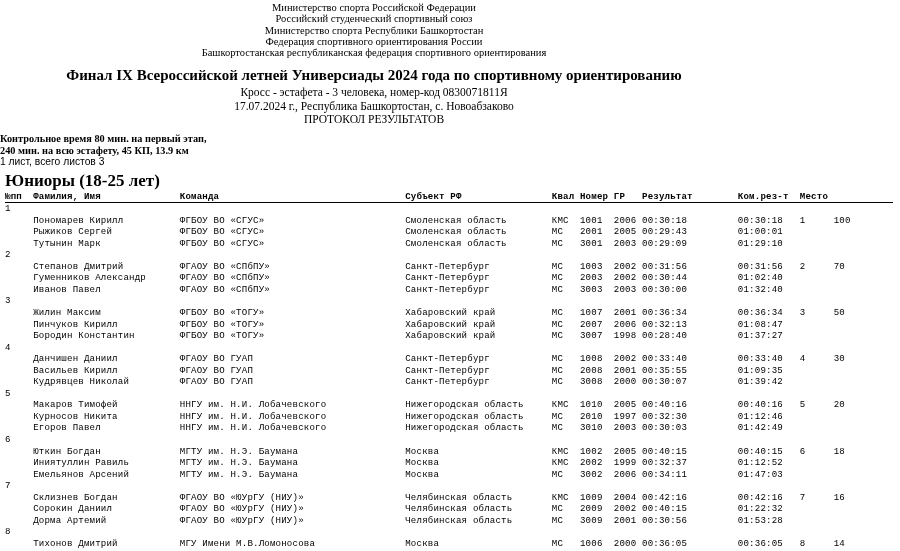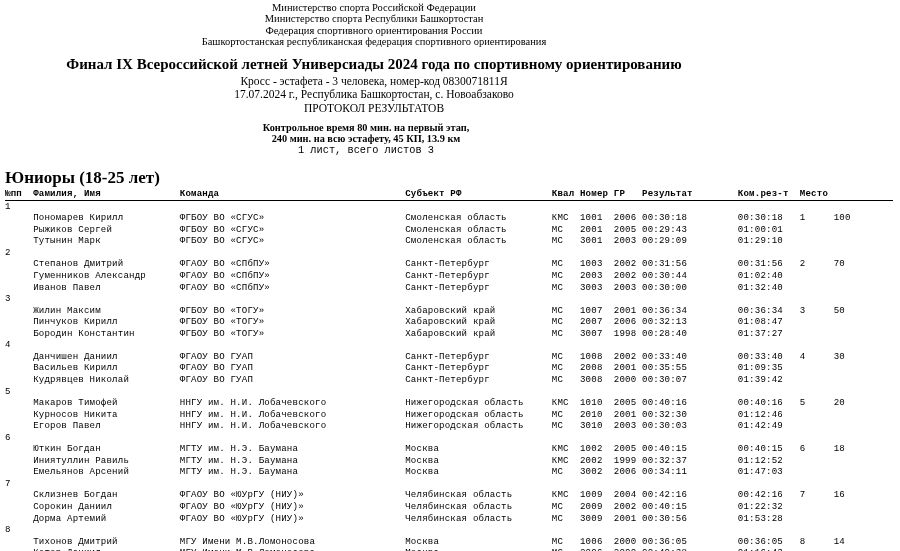--- a/index.html
+++ b/index.html
@@ -44,46 +44,46 @@
   .sub-line {
     text-align: center;
     font-family: "Liberation Serif", serif;
     font-size: 11.5px;
     line-height: 13.2px;
     white-space: nowrap;
   }
 
   
   .ctrl-block {
-    text-align: center;
+    text-align: left;
     padding-right: 16px;
     margin-top: 7px;
   }
   .ctrl-line {
     font-family: "Liberation Serif", serif;
     font-weight: bold;
     font-size: 10.3px;
     line-height: 11.4px;
     white-space: nowrap;
   }
   .sheet-line {
-    font-family: Liberation Mono, monospace;
+    font-family: Liberation Sans, sans-serif;
     font-weight: normal;
     font-size: 10.3px;
     line-height: 11.6px;
     white-space: nowrap;
   }
 
   
   .category {
     font-family: "Liberation Serif", serif;
     font-weight: bold;
     font-size: 17px;
     line-height: 19px;
-    margin-top: 12px;
+    margin-top: 3px;
     padding-left: 5px;
     white-space: nowrap;
   }
 
   
   .table-wrap {
     position: relative;
     margin-top: 1px;
     padding-left: 5px;
   }
@@ -111,20 +111,21 @@
     white-space: pre;
   }
 </style>
 </head>
 <body>
 
 <div class="page">
 
   <div class="org-block">
     <div class="org-line">Министерство спорта Российской Федерации</div>
+    <div class="org-line">Российский студенческий спортивный союз</div>
     <div class="org-line">Министерство спорта Республики Башкортостан</div>
     <div class="org-line">Федерация спортивного ориентирования России</div>
     <div class="org-line">Башкортостанская республиканская федерация спортивного ориентирования</div>
   </div>
 
   <div class="main-title">Финал IX Всероссийской летней Универсиады 2024 года по спортивному ориентированию</div>
   <div class="sub-line">Кросс - эстафета - 3 человека, номер-код 0830071811Я</div>
   <div class="sub-line">17.07.2024 г., Республика Башкортостан, с. Новоабзаково</div>
   <div class="sub-line">ПРОТОКОЛ РЕЗУЛЬТАТОВ</div>
 
@@ -151,21 +152,21 @@
         <div class="mono-row grp-num">3    </div>
         <div class="mono-row">     Жилин Максим              ФГБОУ ВО «ТОГУ»                         Хабаровский край          МС   1007  2001 00:36:34         00:36:34   3     50   </div>
         <div class="mono-row">     Пинчуков Кирилл           ФГБОУ ВО «ТОГУ»                         Хабаровский край          МС   2007  2006 00:32:13         01:08:47              </div>
         <div class="mono-row">     Бородин Константин        ФГБОУ ВО «ТОГУ»                         Хабаровский край          МС   3007  1998 00:28:40         01:37:27              </div>
         <div class="mono-row grp-num">4    </div>
         <div class="mono-row">     Данчишен Даниил           ФГАОУ ВО ГУАП                           Санкт-Петербург           МС   1008  2002 00:33:40         00:33:40   4     30   </div>
         <div class="mono-row">     Васильев Кирилл           ФГАОУ ВО ГУАП                           Санкт-Петербург           МС   2008  2001 00:35:55         01:09:35              </div>
         <div class="mono-row">     Кудрявцев Николай         ФГАОУ ВО ГУАП                           Санкт-Петербург           МС   3008  2000 00:30:07         01:39:42              </div>
         <div class="mono-row grp-num">5    </div>
         <div class="mono-row">     Макаров Тимофей           ННГУ им. Н.И. Лобачевского              Нижегородская область     КМС  1010  2005 00:40:16         00:40:16   5     20   </div>
-        <div class="mono-row">     Курносов Никита           ННГУ им. Н.И. Лобачевского              Нижегородская область     МС   2010  2001 00:32:30         01:12:46              </div>
+        <div class="mono-row">     Курносов Никита           ННГУ им. Н.И. Лобачевского              Нижегородская область     МС   2010  1997 00:32:30         01:12:46              </div>
         <div class="mono-row">     Егоров Павел              ННГУ им. Н.И. Лобачевского              Нижегородская область     МС   3010  2003 00:30:03         01:42:49              </div>
         <div class="mono-row grp-num">6    </div>
         <div class="mono-row">     Юткин Богдан              МГТУ им. Н.Э. Баумана                   Москва                    КМС  1002  2005 00:40:15         00:40:15   6     18   </div>
         <div class="mono-row">     Иниятуллин Равиль         МГТУ им. Н.Э. Баумана                   Москва                    КМС  2002  1999 00:32:37         01:12:52              </div>
         <div class="mono-row">     Емельянов Арсений         МГТУ им. Н.Э. Баумана                   Москва                    МС   3002  2006 00:34:11         01:47:03              </div>
         <div class="mono-row grp-num">7    </div>
         <div class="mono-row">     Склизнев Богдан           ФГАОУ ВО «ЮУрГУ (НИУ)»                  Челябинская область       КМС  1009  2004 00:42:16         00:42:16   7     16   </div>
         <div class="mono-row">     Сорокин Даниил            ФГАОУ ВО «ЮУрГУ (НИУ)»                  Челябинская область       МС   2009  2002 00:40:15         01:22:32              </div>
         <div class="mono-row">     Дорма Артемий             ФГАОУ ВО «ЮУрГУ (НИУ)»                  Челябинская область       МС   3009  2001 00:30:56         01:53:28              </div>
         <div class="mono-row grp-num">8    </div>

